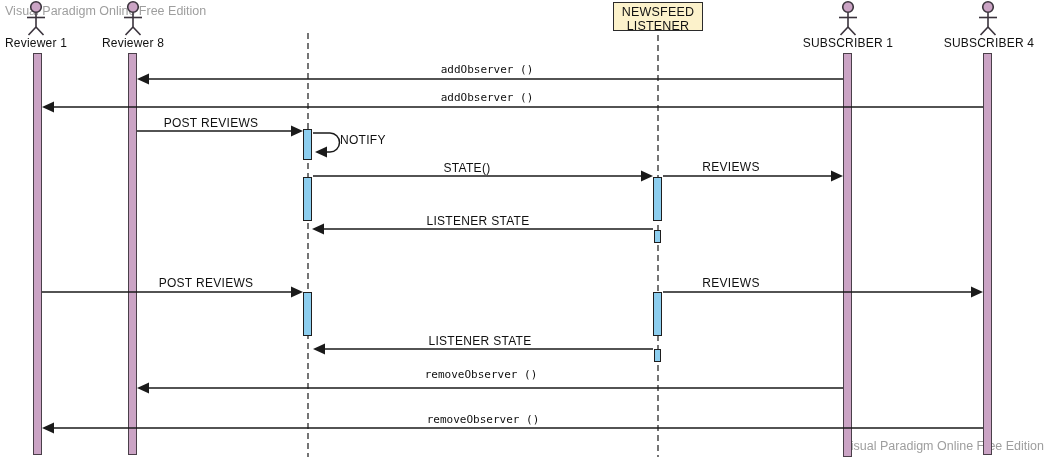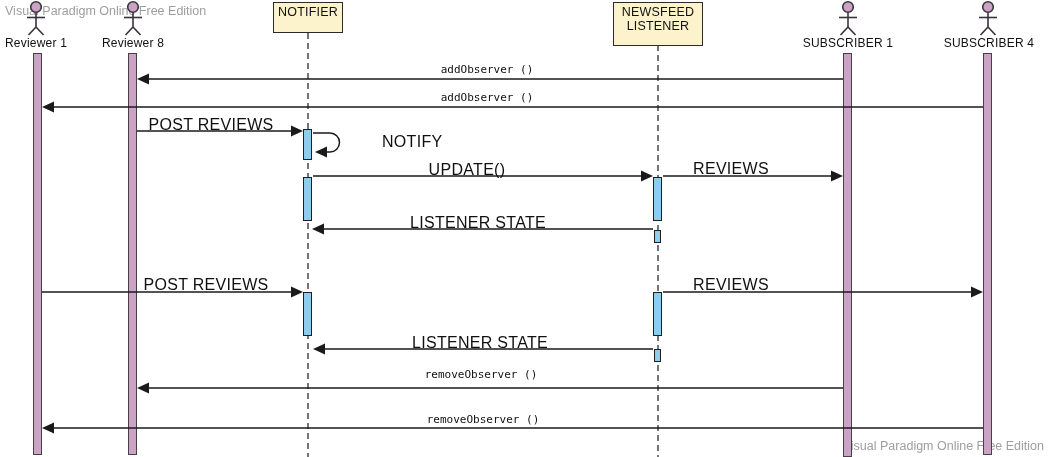--- a/index.html
+++ b/index.html
@@ -11,27 +11,27 @@
   #wm-tl{left:5px;top:4px;}
   #wm-br{right:7px;top:439px;}
   .bar-actor{position:absolute;z-index:3;width:7px;background:#cba4c5;border:1.5px solid #4a3f49;}
   .bar-act{position:absolute;z-index:3;background:#8dceef;border:1.5px solid #1e1e1e;}
   .bar-act.wide{width:7px;}
   .bar-act.small{width:5px;}
   #graphics{z-index:4;}
   .obj-box{position:absolute;z-index:3;box-sizing:border-box;background:#fcf2cb;border:1.6px solid #2b2b2b;
            text-align:center;font-size:12.5px;line-height:14px;color:#111;padding-top:2px;letter-spacing:.2px;}
   #box-notifier{left:273px;top:2px;width:70px;height:31px;}
-  #box-newsfeed{left:613px;top:2px;width:90px;height:44px;}
+  #box-newsfeed{left:613px;top:2px;width:90px;height:29px;}
   .actor-label{position:absolute;z-index:5;transform:translateX(-50%);white-space:nowrap;
                font-size:12px;color:#111;letter-spacing:.2px;}
   .msg-label{position:absolute;z-index:5;transform:translateX(-50%);white-space:nowrap;
-             font-size:16px;color:#101010;letter-spacing:.3px;}
+             font-size:12px;color:#101010;letter-spacing:.3px;}
   .msg-label.mono{font-family:"DejaVu Sans Mono",monospace;font-size:11px;letter-spacing:0;transform:translateX(-50%);text-align:center;}
-  .msg-label.noshift{transform:none;padding-left:42px;}
+  .msg-label.noshift{transform:none;}
 </style>
 </head>
 <body>
 
 <div id="diagram">
 
   <svg id="lifelines" width="1051" height="457">
     <line x1="308" y1="33" x2="308" y2="457" stroke="#1a1a1a" stroke-width="1.2" stroke-dasharray="6 4"></line>
     <line x1="658" y1="35" x2="658" y2="457" stroke="#1a1a1a" stroke-width="1.2" stroke-dasharray="6 4"></line>
   </svg>
@@ -45,21 +45,20 @@
   <div class="bar-actor" style="left:983px;top:53px;height:400px;"></div>
 
   <div class="bar-act wide" style="left:303px;top:129px;height:29px;"></div>
   <div class="bar-act wide" style="left:303px;top:177px;height:42px;"></div>
   <div class="bar-act wide" style="left:303px;top:292px;height:42px;"></div>
   <div class="bar-act wide" style="left:653px;top:177px;height:42px;"></div>
   <div class="bar-act small" style="left:654px;top:230px;height:11px;"></div>
   <div class="bar-act wide" style="left:653px;top:292px;height:42px;"></div>
   <div class="bar-act small" style="left:654px;top:349px;height:11px;"></div>
 
-  <div class="obj-box" id="box-notifier">NOTIFIER</div>
   <div class="obj-box" id="box-newsfeed">NEWSFEED LISTENER</div>
 
   <svg id="graphics" width="1051" height="457">
 
     <g stroke="#3a333c" stroke-width="1.6" fill="none">
       <circle cx="36" cy="7" r="5.3" fill="#cba4c5"></circle>
       <line x1="36" y1="12.5" x2="36" y2="27"></line>
       <line x1="27" y1="17.5" x2="45" y2="17.5"></line>
       <line x1="36" y1="27" x2="28.5" y2="35"></line>
       <line x1="36" y1="27" x2="43.5" y2="35"></line>
@@ -140,21 +139,21 @@
 
   <div class="actor-label" style="left:36px;top:36px;">Reviewer 1</div>
   <div class="actor-label" style="left:133px;top:36px;">Reviewer 8</div>
   <div class="actor-label" style="left:848px;top:36px;text-align:right;">SUBSCRIBER 1</div>
   <div class="actor-label" style="left:989px;top:36px;">SUBSCRIBER 4</div>
 
   <div class="msg-label mono" style="left:487px;top:63px;">addObserver ()</div>
   <div class="msg-label mono" style="left:487px;top:91px;">addObserver ()</div>
   <div class="msg-label" style="left:211px;top:116px;">POST REVIEWS</div>
   <div class="msg-label noshift" style="left:340px;top:133px;">NOTIFY</div>
-  <div class="msg-label" style="left:467px;top:161px;">UPDATE()</div>
+  <div class="msg-label" style="left:467px;top:161px;">STATE()</div>
   <div class="msg-label" style="left:731px;top:160px;">REVIEWS</div>
   <div class="msg-label" style="left:478px;top:214px;">LISTENER STATE</div>
   <div class="msg-label" style="left:206px;top:276px;">POST REVIEWS</div>
   <div class="msg-label" style="left:731px;top:276px;">REVIEWS</div>
   <div class="msg-label" style="left:480px;top:334px;">LISTENER STATE</div>
   <div class="msg-label mono" style="left:481px;top:368px;">removeObserver ()</div>
   <div class="msg-label mono" style="left:483px;top:413px;">removeObserver ()</div>
 
 </div>
 

